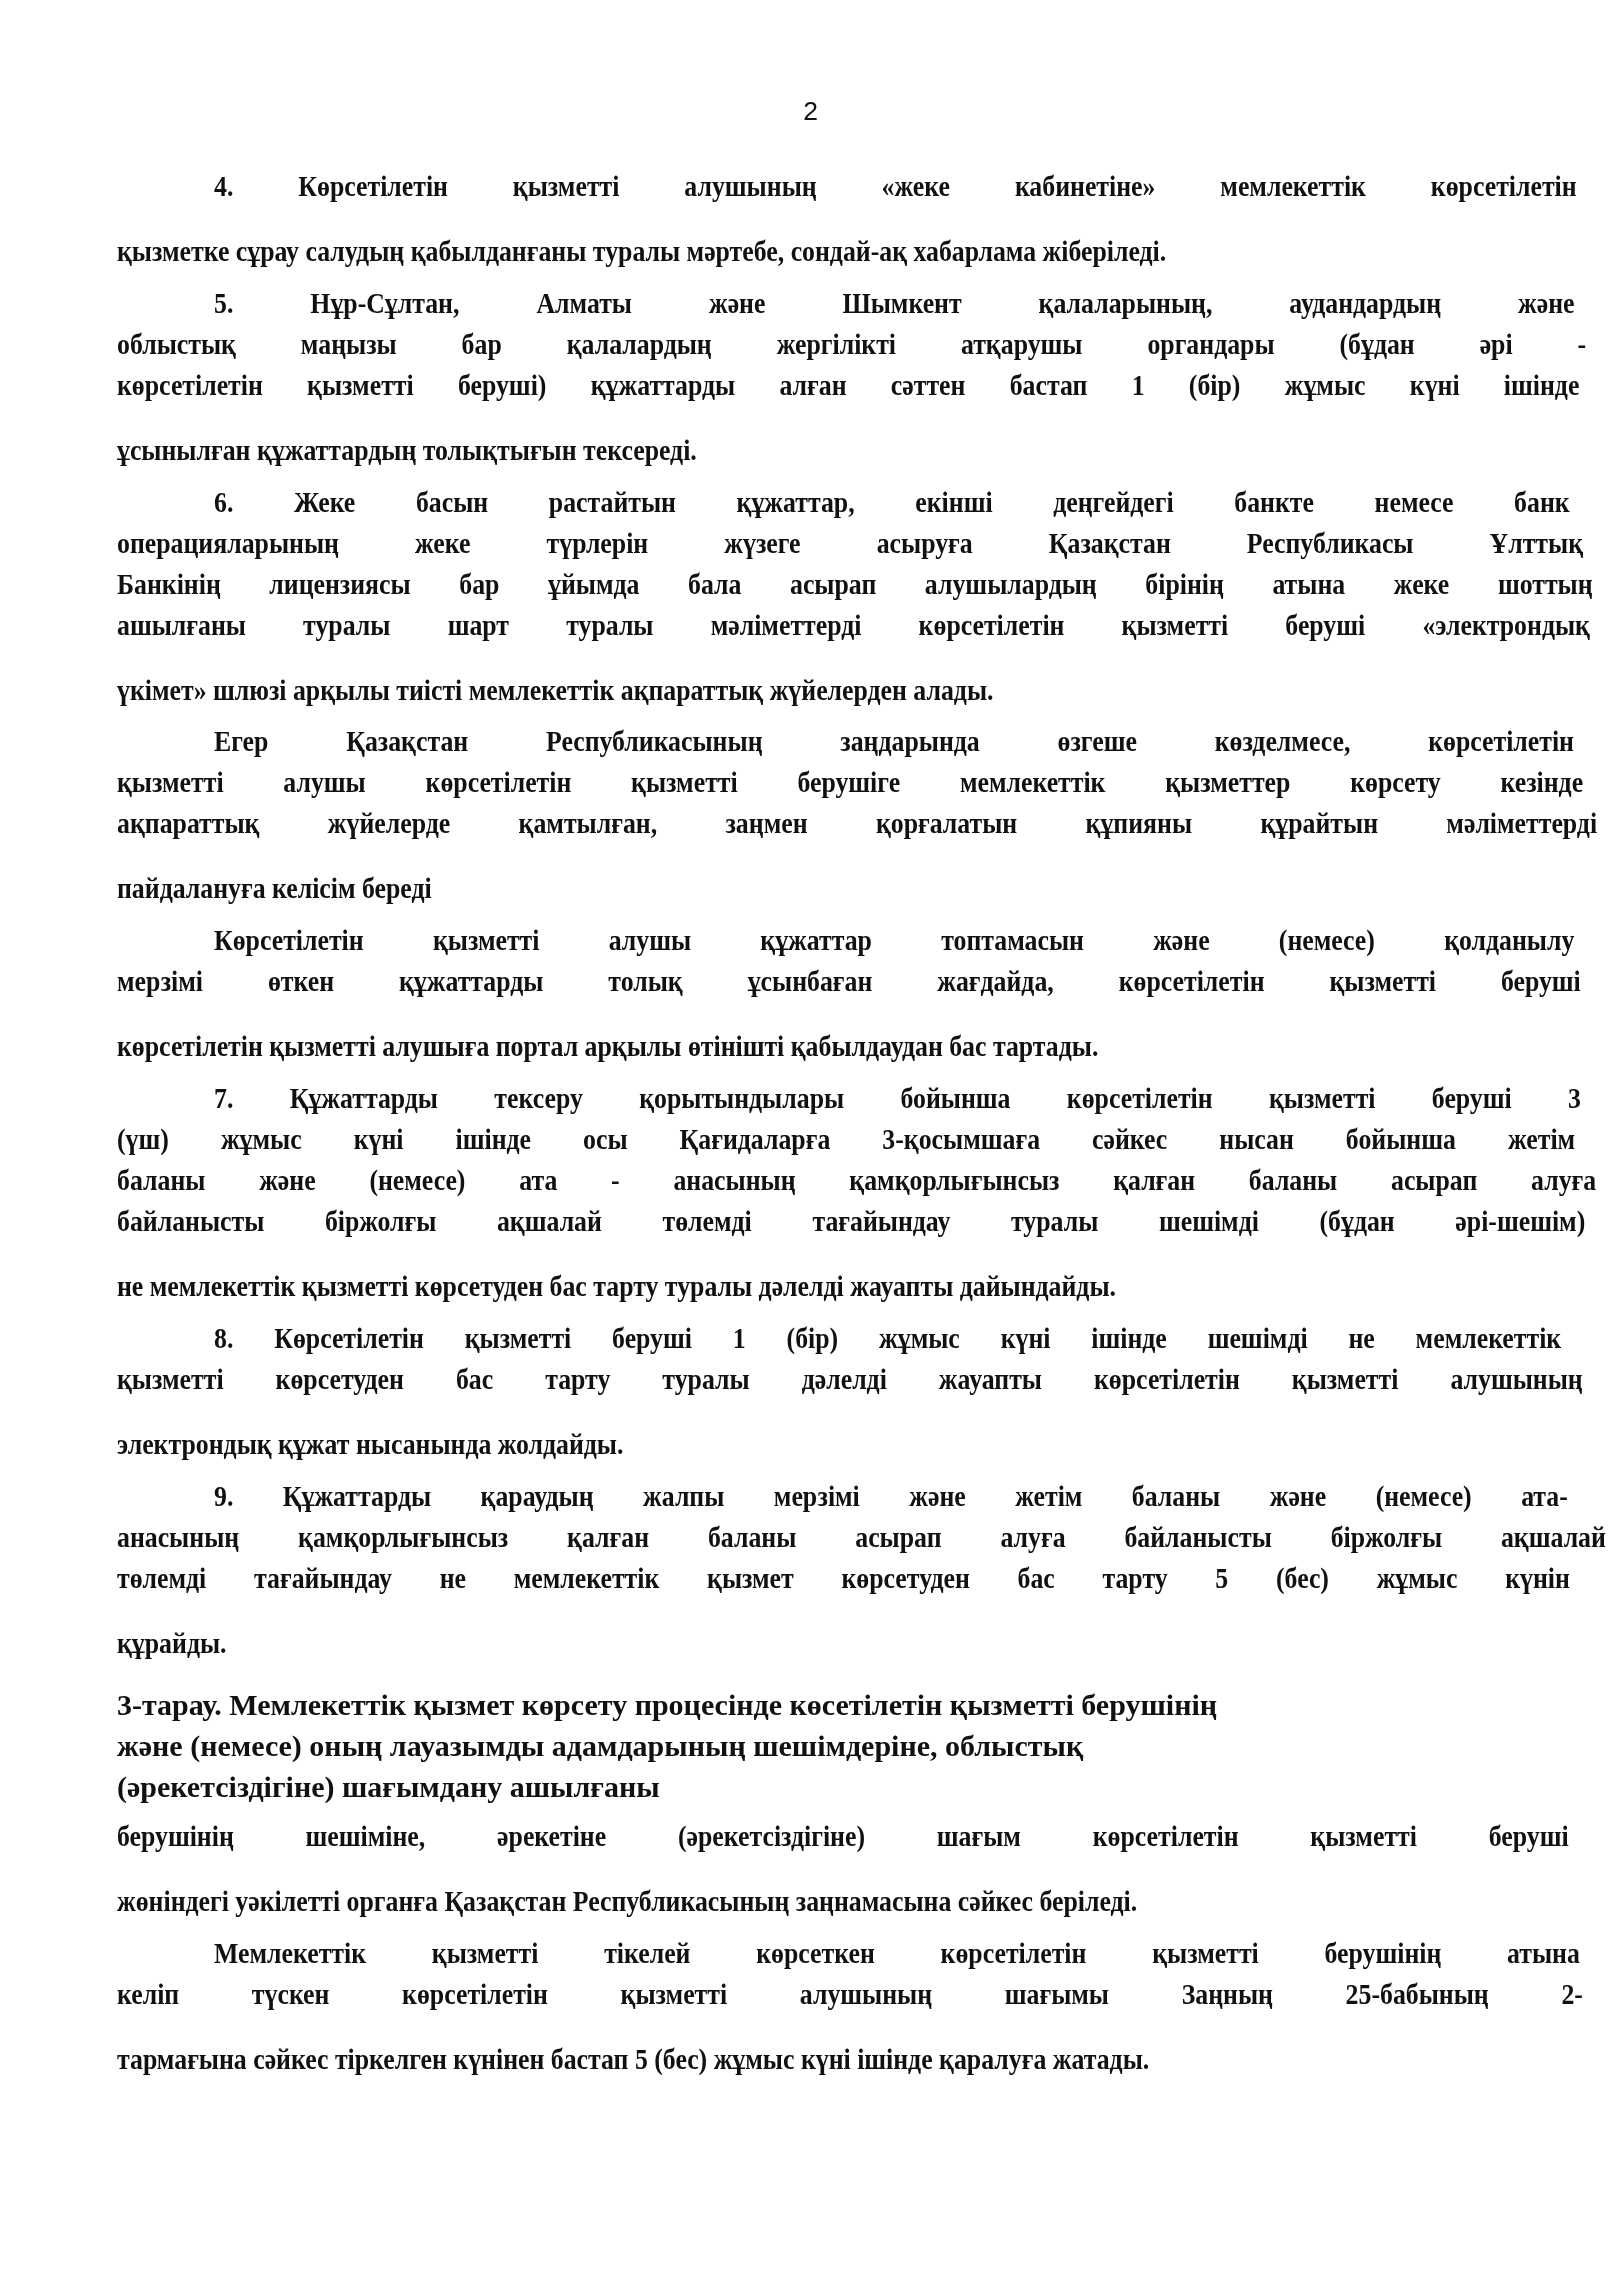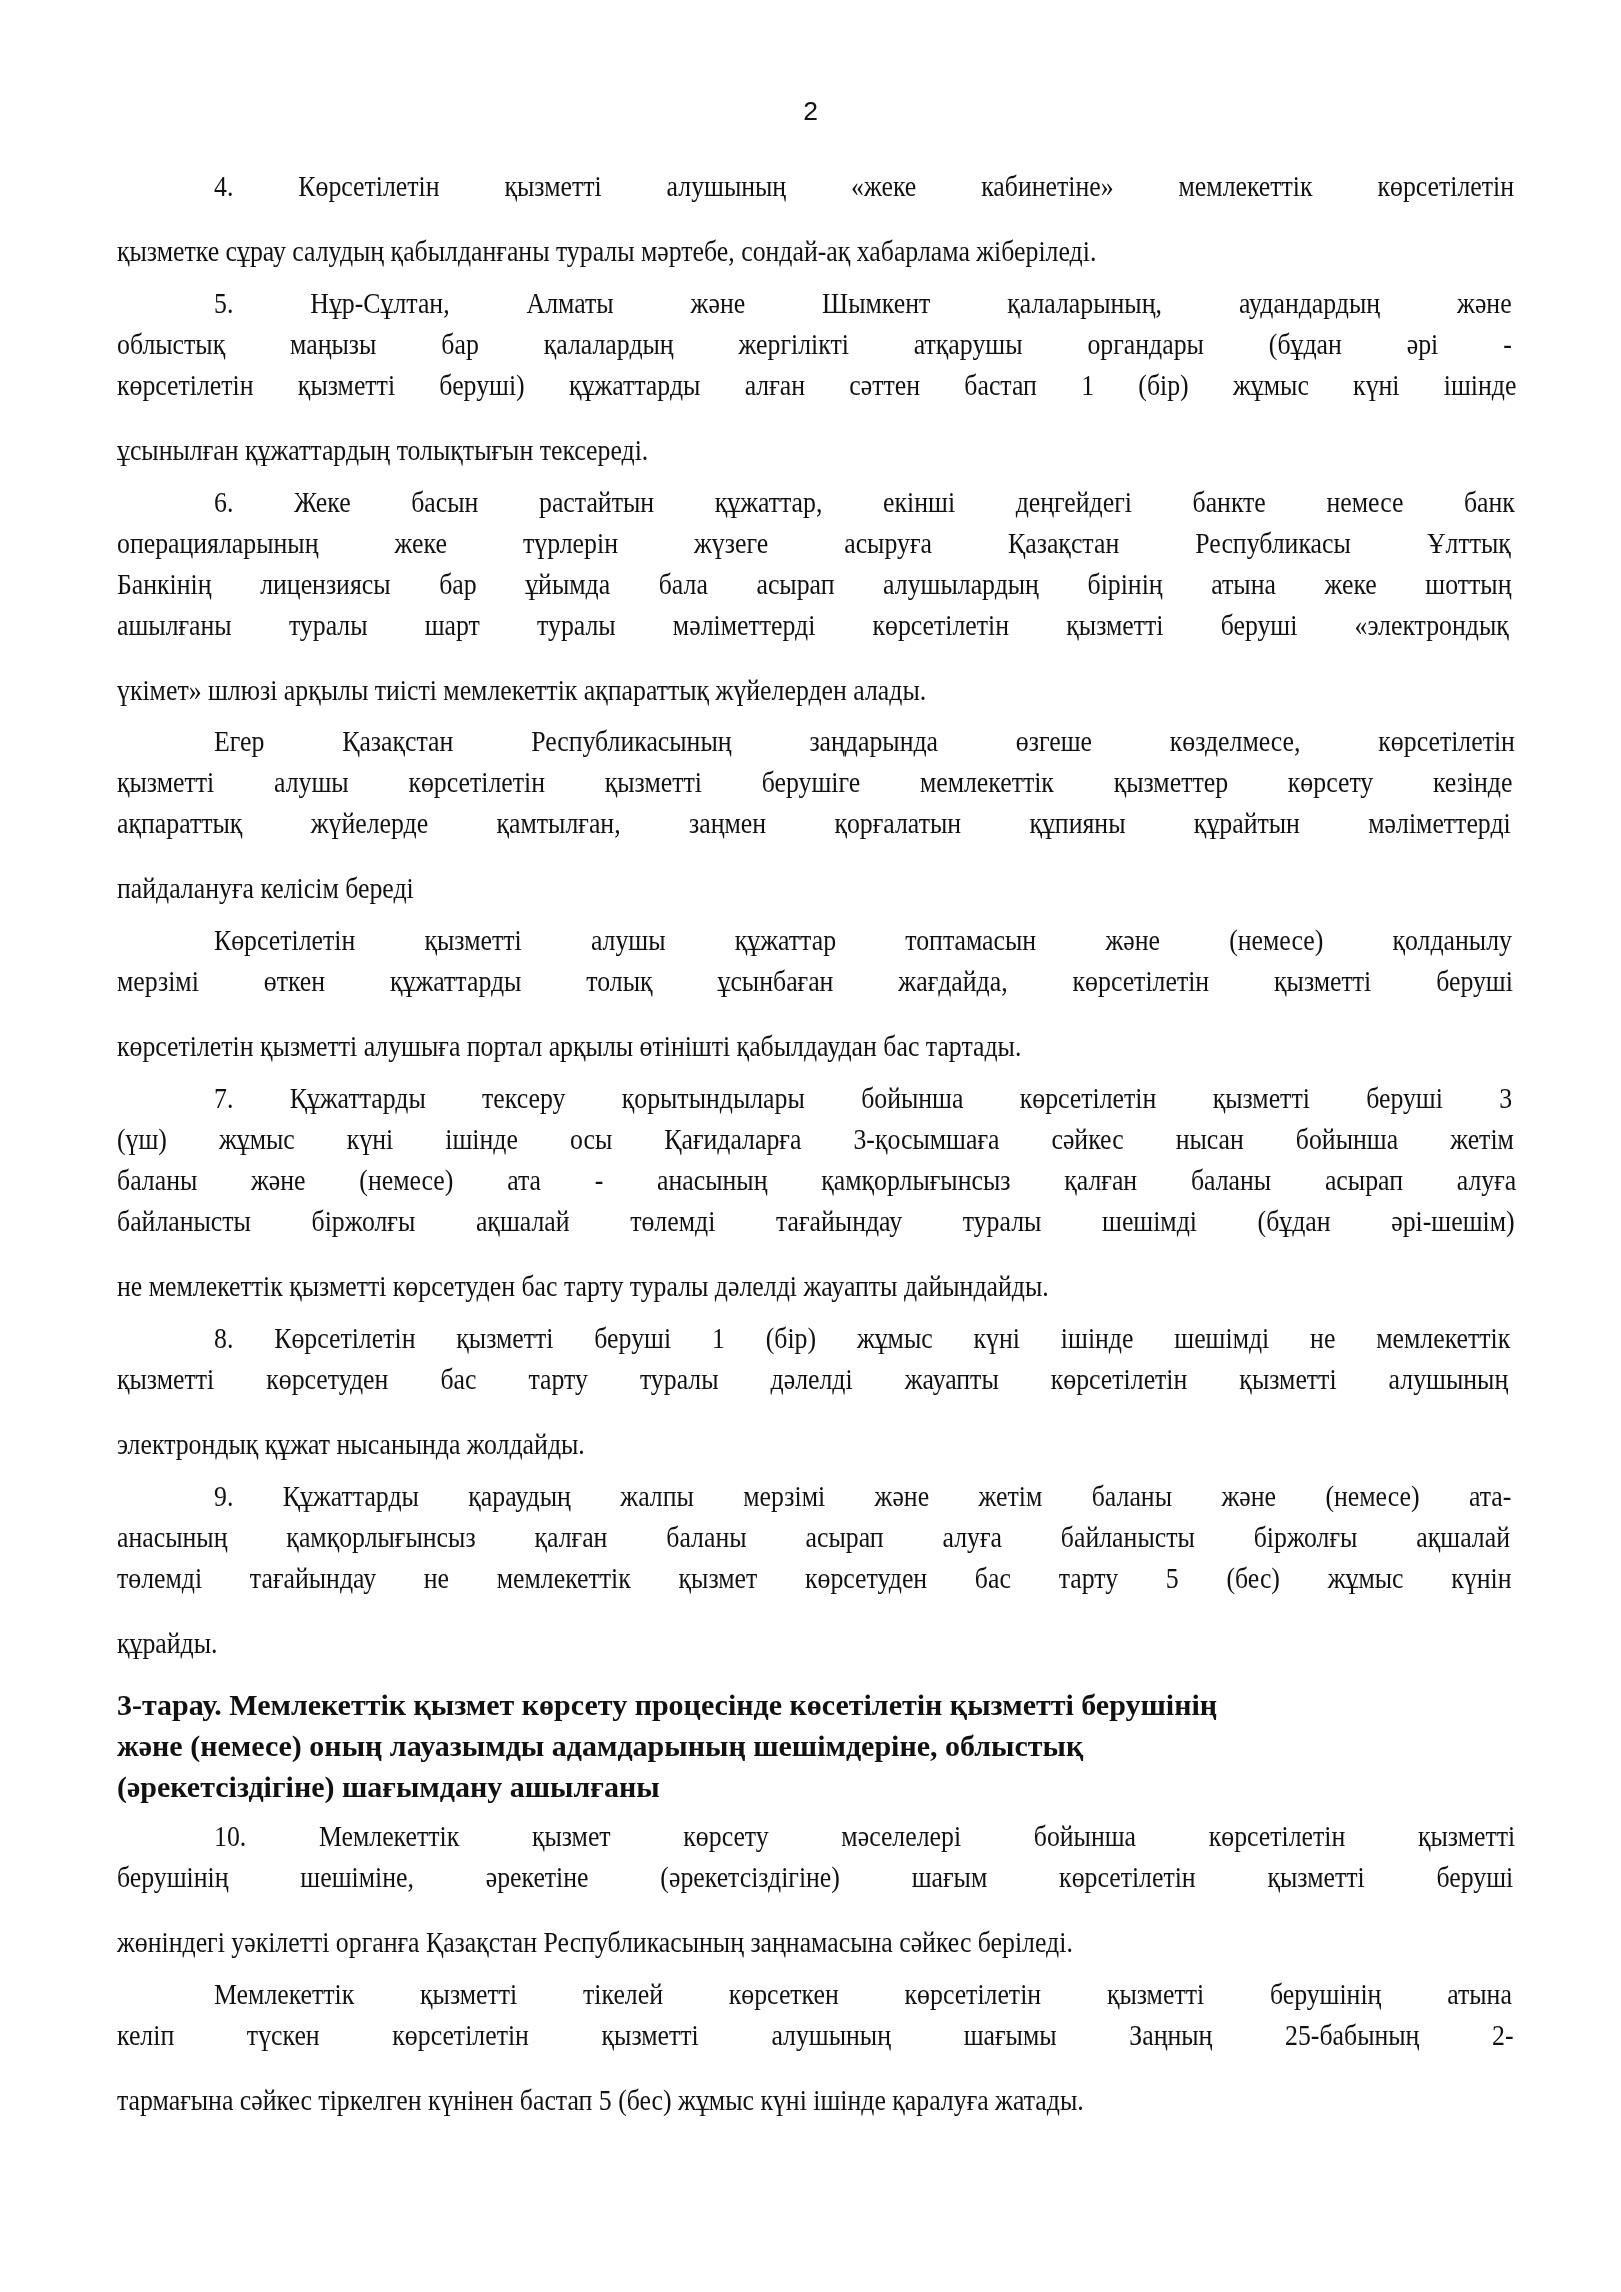--- a/index.html
+++ b/index.html
@@ -6,21 +6,21 @@
   body { width: 1621px; height: 2293px; position: relative; overflow: hidden; }
   .page { position: absolute; left: 0; top: 0; width: 1621px; height: 2293px; background: #fff; }
   .page-number {
     position: absolute; left: 0; width: 1621px; top: 96px;
     text-align: center; font-family: "Liberation Sans", sans-serif; font-size: 26.5px; color: #111;
   }
   .body-text {
     position: absolute; left: 117px; width: 1407px; top: 165px;
     font-family: "Liberation Serif", serif; font-size: 30px; color: #111; line-height: 41px;
   }
-  .para { margin: 0 0 10.8px 0; }
+  .para { margin: 0 0 10.8px 0; font-weight: bold; }
   .line {
     display: block; text-align: justify; text-align-last: justify; white-space: nowrap;
     height: 41px; overflow: visible;
   }
   .line.last { text-align-last: left; margin-top: 24px; }
   .line.indent { padding-left: 97px; }
   .line span.fit { display: inline-block; transform-origin: left center; white-space: nowrap; }
   .heading {
     margin: 21.6px 0 7.8px 0; text-align: center; font-weight: bold;
   }
@@ -88,21 +88,20 @@
       <span class="line last"><span class="fit" style="word-spacing: 0px; transform: scaleX(0.86);">құрайды.</span></span>
     </div>
 
     <div class="heading">
       <span class="hline"><span class="fit" style="transform: scaleX(0.86); transform-origin: center center;">3-тарау. Мемлекеттік қызмет көрсету процесінде көсетілетін қызметті берушінің</span></span>
       <span class="hline"><span class="fit" style="transform: scaleX(0.86); transform-origin: center center;">және (немесе) оның лауазымды адамдарының шешімдеріне, облыстық</span></span>
       <span class="hline"><span class="fit" style="transform: scaleX(0.86); transform-origin: center center;">(әрекетсіздігіне) шағымдану ашылғаны</span></span>
     </div>
 
     <div class="para">
-      <span class="line indent"><span class="fit" style="word-spacing: 77px; transform: scaleX(0.86);">10. Мемлекеттік қызмет көрсету мәселелері бойынша көрсетілетін қызметті</span></span>
       <span class="line"><span class="fit" style="word-spacing: 76px; transform: scaleX(0.86);">берушінің шешіміне, әрекетіне (әрекетсіздігіне) шағым көрсетілетін қызметті беруші</span></span>
       <span class="line last"><span class="fit" style="word-spacing: 0px; transform: scaleX(0.86);">жөніндегі уәкілетті органға Қазақстан Республикасының заңнамасына сәйкес беріледі.</span></span>
     </div>
 
     <div class="para">
       <span class="line indent"><span class="fit" style="word-spacing: 69px; transform: scaleX(0.86);">Мемлекеттік қызметті тікелей көрсеткен көрсетілетін қызметті берушінің атына</span></span>
       <span class="line"><span class="fit" style="word-spacing: 77px; transform: scaleX(0.86);">келіп түскен көрсетілетін қызметті алушының шағымы Заңның 25-бабының 2-</span></span>
       <span class="line last"><span class="fit" style="word-spacing: 0px; transform: scaleX(0.86);">тармағына сәйкес тіркелген күнінен бастап 5 (бес) жұмыс күні ішінде қаралуға жатады.</span></span>
     </div>
 

